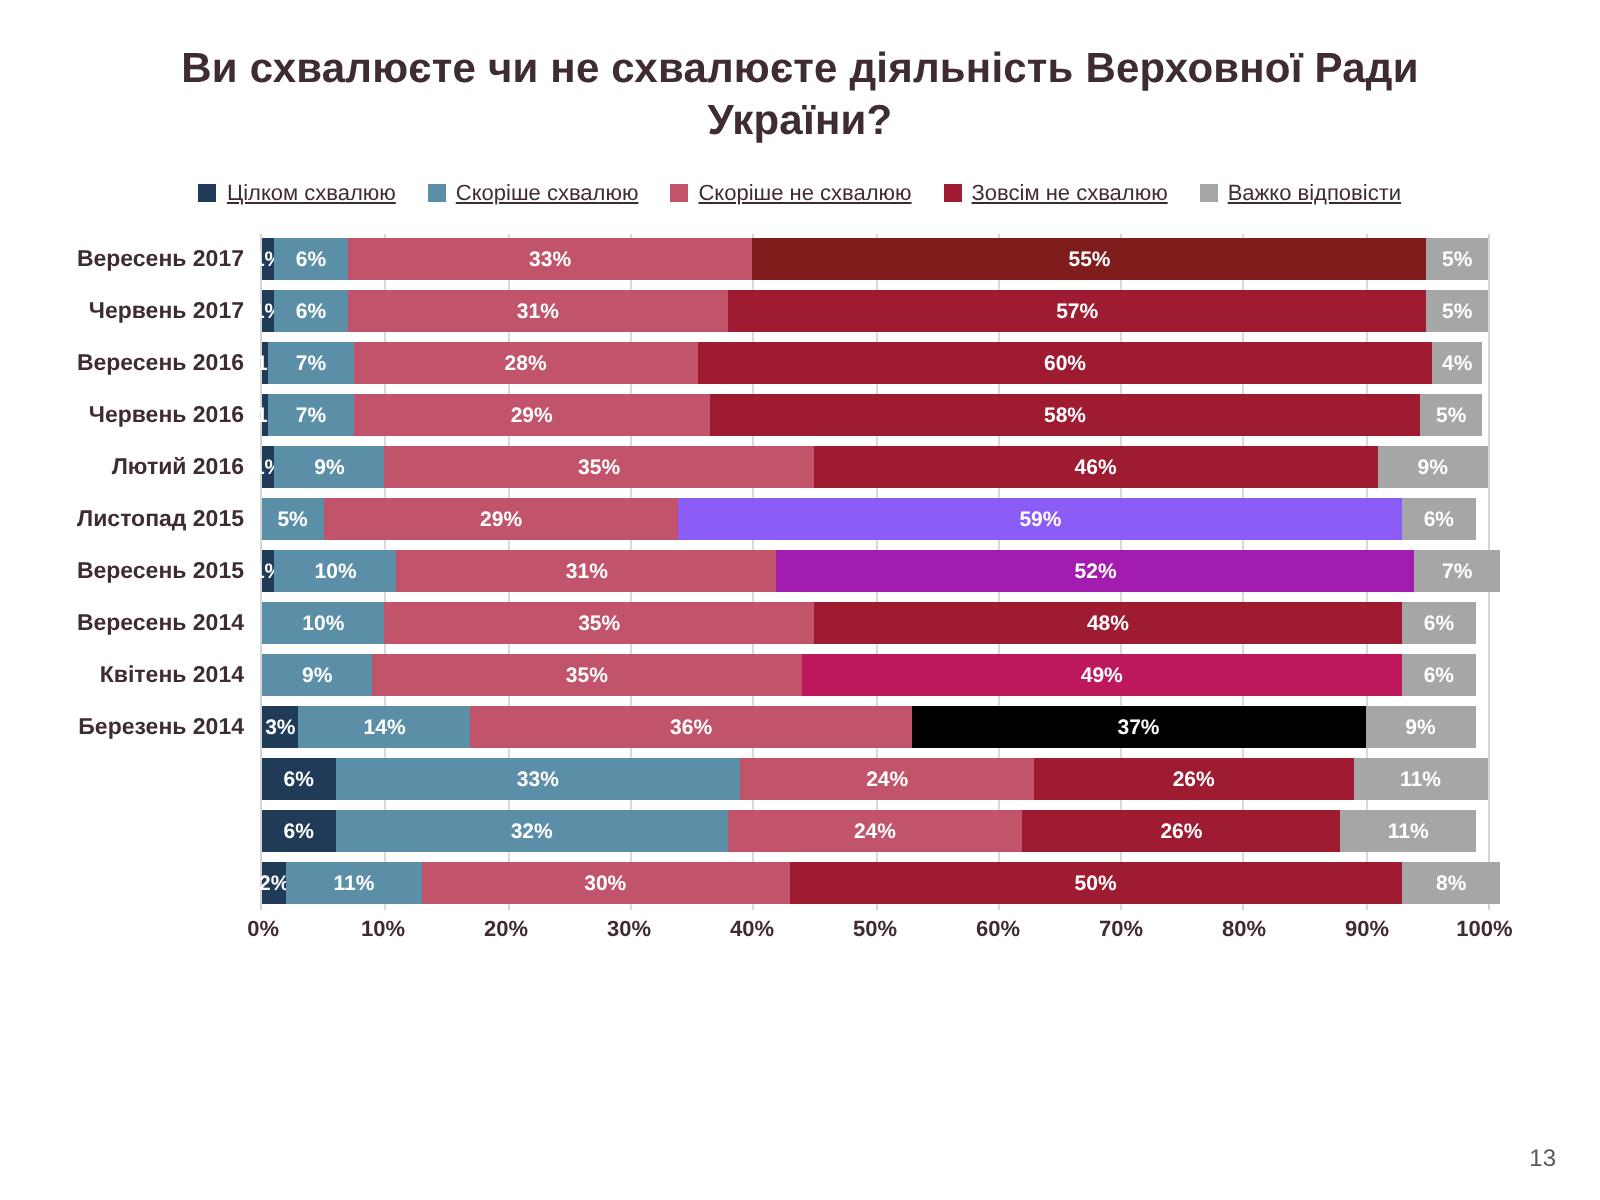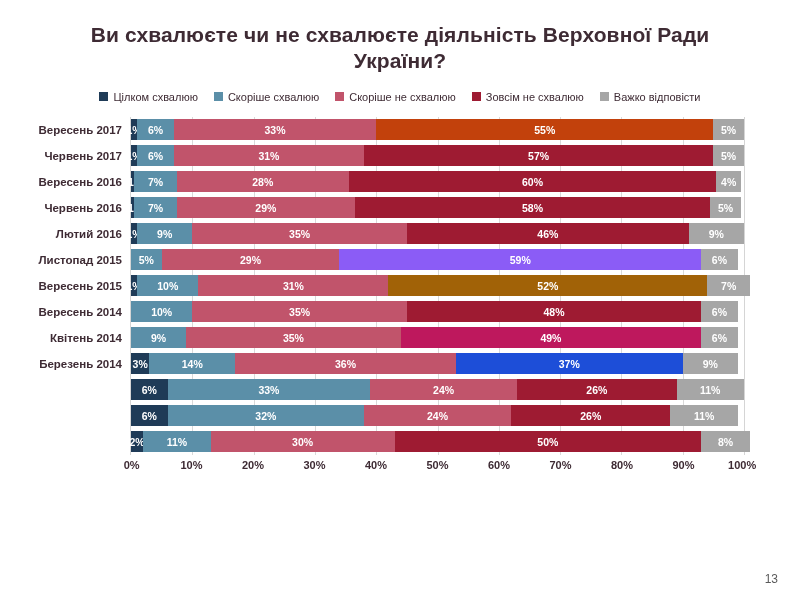--- a/index.html
+++ b/index.html
@@ -30,20 +30,21 @@
     letter-spacing: 0.1px;
   }
   .legend {
     display: flex;
     justify-content: center;
     align-items: center;
     flex-wrap: nowrap;
     gap: 16px;
     margin-top: 16px;
     padding: 0 40px;
+    text-decoration: underline;
   }
   .legend-item {
     display: flex;
     align-items: center;
     font-size: 11px;
     color: #3e2b34;
     white-space: nowrap;
   }
   .legend-swatch {
     width: 9px;
@@ -205,21 +206,21 @@
             <div class="bar-row">
               <div class="seg" style="background: rgb(31, 59, 87); width: 1%; flex: 0 0 1%;">
                 <span>1%</span>
               </div>
               <div class="seg" style="background: rgb(91, 143, 168); width: 6%; flex: 0 0 6%;">
                 <span>6%</span>
               </div>
               <div class="seg" style="background: rgb(193, 84, 107); width: 33%; flex: 0 0 33%;">
                 <span>33%</span>
               </div>
-              <div class="seg" style="background: #c2410c; width: 55%; flex: 0 0 55%;">
+              <div class="seg" style="background: #7f1d1d; width: 55%; flex: 0 0 55%;">
                 <span>55%</span>
               </div>
               <div class="seg" style="background: rgb(166, 166, 166); width: 5%; flex: 0 0 5%;">
                 <span>5%</span>
               </div>
             </div>
             <div class="bar-row">
               <div class="seg" style="background: rgb(31, 59, 87); width: 1%; flex: 0 0 1%;">
                 <span>1%</span>
               </div>
@@ -304,21 +305,21 @@
             <div class="bar-row">
               <div class="seg" style="background: rgb(31, 59, 87); width: 1%; flex: 0 0 1%;">
                 <span>1%</span>
               </div>
               <div class="seg" style="background: rgb(91, 143, 168); width: 10%; flex: 0 0 10%;">
                 <span>10%</span>
               </div>
               <div class="seg" style="background: rgb(193, 84, 107); width: 31%; flex: 0 0 31%;">
                 <span>31%</span>
               </div>
-              <div class="seg" style="background: #a16207; width: 52%; flex: 0 0 52%;">
+              <div class="seg" style="background: #a21caf; width: 52%; flex: 0 0 52%;">
                 <span>52%</span>
               </div>
               <div class="seg" style="background: rgb(166, 166, 166); width: 7%; flex: 0 0 7%;">
                 <span>7%</span>
               </div>
             </div>
             <div class="bar-row">
               <div class="seg" style="background: rgb(91, 143, 168); width: 10%; flex: 0 0 10%;">
                 <span>10%</span>
               </div>
@@ -349,21 +350,21 @@
             <div class="bar-row">
               <div class="seg" style="background: rgb(31, 59, 87); width: 3%; flex: 0 0 3%;">
                 <span>3%</span>
               </div>
               <div class="seg" style="background: rgb(91, 143, 168); width: 14%; flex: 0 0 14%;">
                 <span>14%</span>
               </div>
               <div class="seg" style="background: rgb(193, 84, 107); width: 36%; flex: 0 0 36%;">
                 <span>36%</span>
               </div>
-              <div class="seg" style="background: #1d4ed8; width: 37%; flex: 0 0 37%;">
+              <div class="seg" style="background: #000000; width: 37%; flex: 0 0 37%;">
                 <span>37%</span>
               </div>
               <div class="seg" style="background: rgb(166, 166, 166); width: 9%; flex: 0 0 9%;">
                 <span>9%</span>
               </div>
             </div>
             <div class="bar-row">
               <div class="seg" style="background: rgb(31, 59, 87); width: 6%; flex: 0 0 6%;">
                 <span>6%</span>
               </div>

